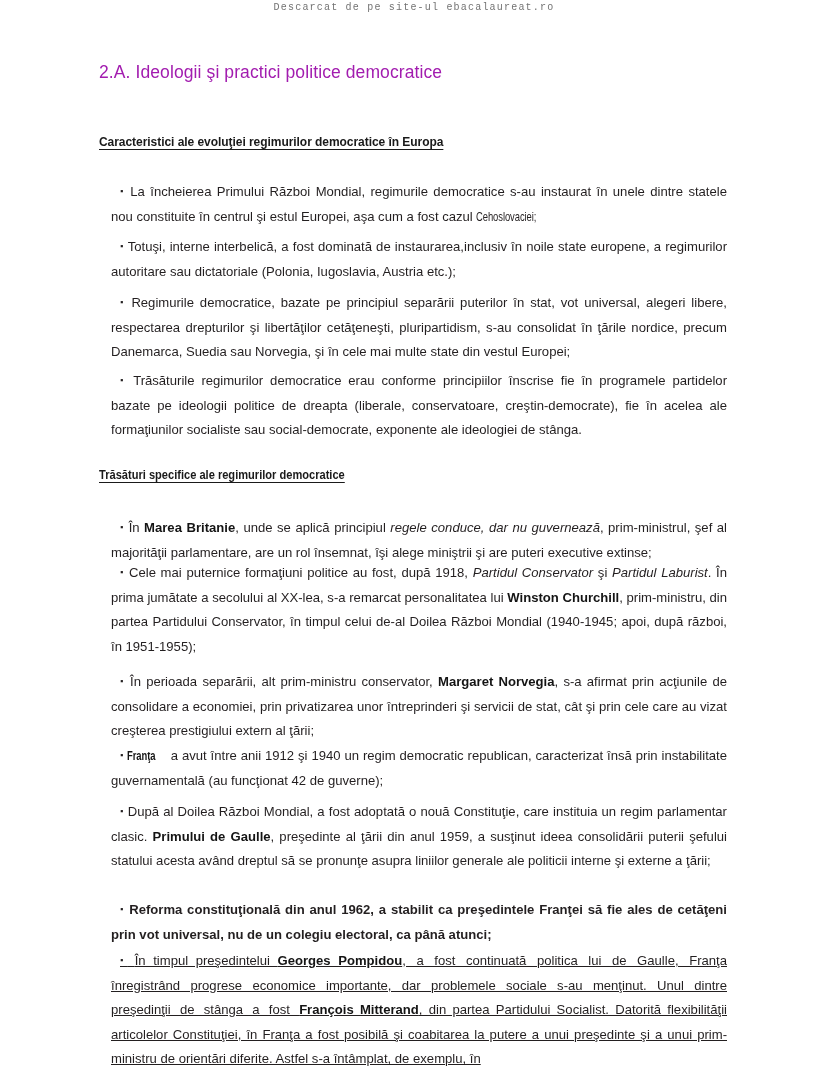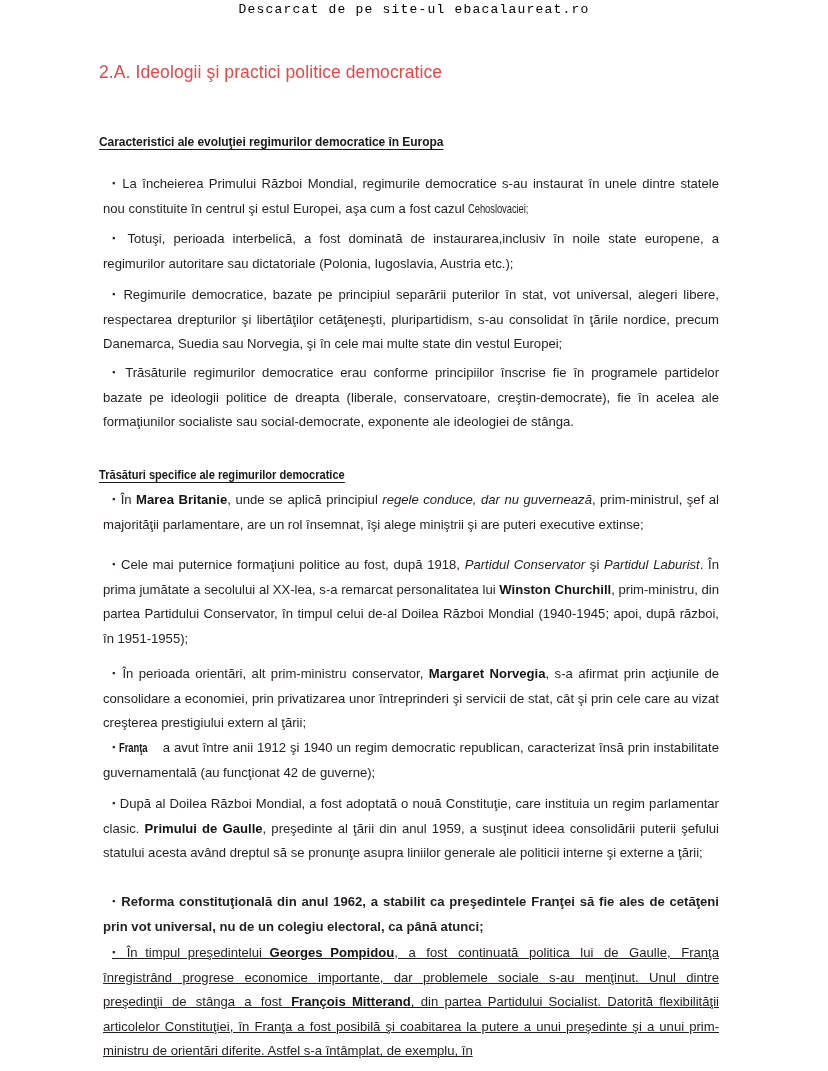--- a/index.html
+++ b/index.html
@@ -26,40 +26,40 @@
   }
 
   
   .watermark {
     position: absolute;
     left: 0;
     top: 2px;
     width: 828px;
     text-align: center;
     font-family: "Liberation Mono", "DejaVu Sans Mono", monospace;
-    font-size: 13px;
+    font-size: 10px;
     letter-spacing: 1.2px;
-    color: #000000;
+    color: #737373;
     white-space: pre;
     user-select: none;
   }
 
   
   .content {
     position: absolute;
     left: 99px;
     top: 0;
     width: 616px;
   }
 
   .doc-title {
     font-family: "Liberation Sans", "DejaVu Sans", sans-serif;
     font-size: 17.5px;
     font-weight: 400;
-    color: #ef4444;
+    color: #a21caf;
     margin: 0;
     padding: 0;
     position: absolute;
     left: 0;
     top: 62px;
     letter-spacing: 0.1px;
     white-space: nowrap;
   }
 
   .section-head {
@@ -85,21 +85,21 @@
 
   .para {
     position: absolute;
     left: 0;
     width: 616px;
     font-size: 13.1px;
     line-height: 24.6px;
     text-align: justify;
     text-justify: inter-word;
     color: #231f20;
-    margin: 4px;
+    margin: 12px;
   }
   .para .lead { padding-left: 9px; }
   .bullet {
     font-size: 9px;
     vertical-align: 2px;
     letter-spacing: 0;
   }
   .para b { font-weight: bold; color: #141414; }
   .para i { font-style: italic; }
 
@@ -109,21 +109,21 @@
     transform-origin: left center;
     letter-spacing: -0.1px;
   }
   .squeeze-w { display: inline-block; overflow: visible; }
 
   
   .p1 { top: 167px; }
   .p2 { top: 222px; }
   .p3 { top: 278px; }
   .p4 { top: 356px; }
-  .p5 { top: 483px; }
+  .p5 { top: 503px; }
   .p6 { top: 548px; }
   .p7 { top: 657px; }
   .p8 { top: 731px; }
   .p9 { top: 787px; }
   .p10 { top: 885px; font-weight: bold; }
   .p11 { top: 936px; text-decoration: underline; }
   .spread2 { word-spacing: 3px; }
 </style>
 </head>
 <body>
@@ -138,21 +138,21 @@
 
     <div class="section-head h1">Caracteristici ale evoluţiei regimurilor democratice în Europa </div>
 
     <p class="para p1">
       <span class="lead"><span class="bullet">▪</span>
       <span>La încheierea Primului Război Mondial, regimurile democratice s-au instaurat în unele dintre statele nou constituite în centrul şi estul Europei, aşa cum a fost cazul </span><span class="squeeze-w"><span class="squeeze">Cehoslovaciei;</span></span></span>
     </p>
 
     <p class="para p2">
       <span class="lead"><span class="bullet">▪</span>
-      <span>Totuşi, perioada interbelică, a fost dominată de instaurarea,inclusiv în noile state europene, a regimurilor autoritare sau dictatoriale (Polonia, Iugoslavia, Austria etc.);</span></span>
+      <span>Totuşi, interne interbelică, a fost dominată de instaurarea,inclusiv în noile state europene, a regimurilor autoritare sau dictatoriale (Polonia, Iugoslavia, Austria etc.);</span></span>
     </p>
 
     <p class="para p3">
       <span class="lead"><span class="bullet">▪</span>
       <span>Regimurile democratice, bazate pe principiul separării puterilor în stat, vot universal, alegeri libere, respectarea drepturilor şi libertăţilor cetăţeneşti, pluripartidism, s-au consolidat în ţările nordice, precum Danemarca, Suedia sau Norvegia, şi în cele mai multe state din vestul Europei;</span></span>
     </p>
 
     <p class="para p4">
       <span class="lead"><span class="bullet">▪</span>
       <span>Trăsăturile regimurilor democratice erau conforme principiilor înscrise fie în programele partidelor bazate pe ideologii politice de dreapta (liberale, conservatoare, creştin-democrate), fie în acelea ale formaţiunilor socialiste sau social-democrate, exponente ale ideologiei de stânga.</span></span>
@@ -165,21 +165,21 @@
       <span>În </span><b>Marea Britanie</b><span>, unde se aplică principiul </span><i>regele conduce, dar nu guvernează</i><span>, prim-ministrul, şef al majorităţii parlamentare, are un rol însemnat, îşi alege miniştrii şi are puteri executive extinse;</span></span>
     </p>
 
     <p class="para p6">
       <span class="lead"><span class="bullet">▪</span>
       <span>Cele mai puternice formaţiuni politice au fost, după 1918, </span><i>Partidul Conservator</i><span> şi </span><i>Partidul Laburist</i><span>. În prima jumătate a secolului al XX-lea, s-a remarcat personalitatea lui </span><b>Winston Churchill</b><span>, prim-ministru, din partea Partidului Conservator, în timpul celui de-al Doilea Război Mondial (1940-1945; apoi, după război, în 1951-1955);</span></span>
     </p>
 
     <p class="para p7">
       <span class="lead"><span class="bullet">▪</span>
-      <span>În perioada orientări, alt prim-ministru conservator, </span><b>Margaret Norvegia</b><span>, s-a afirmat prin acţiunile de consolidare a economiei, prin privatizarea unor întreprinderi şi servicii de stat, cât şi prin cele care au vizat creşterea prestigiului extern al ţării;</span></span>
+      <span>În perioada separării, alt prim-ministru conservator, </span><b>Margaret Norvegia</b><span>, s-a afirmat prin acţiunile de consolidare a economiei, prin privatizarea unor întreprinderi şi servicii de stat, cât şi prin cele care au vizat creşterea prestigiului extern al ţării;</span></span>
     </p>
 
     <p class="para p8">
       <span class="lead"><span class="bullet">▪</span>
       <span class="squeeze-w"><b class="squeeze">Franţa</b></span><span> a avut între anii 1912 şi 1940 un regim democratic republican, caracterizat însă prin instabilitate guvernamentală (au funcţionat 42 de guverne);</span></span>
     </p>
 
     <p class="para p9">
       <span class="lead"><span class="bullet">▪</span>
       <span>După al Doilea Război Mondial, a fost adoptată o nouă Constituţie, care instituia un regim parlamentar clasic. </span><b>Primului de Gaulle</b><span>, preşedinte al ţării din anul 1959, a susţinut ideea consolidării puterii şefului statului acesta având dreptul să se pronunţe asupra liniilor generale ale politicii interne şi externe a ţării;</span></span>

